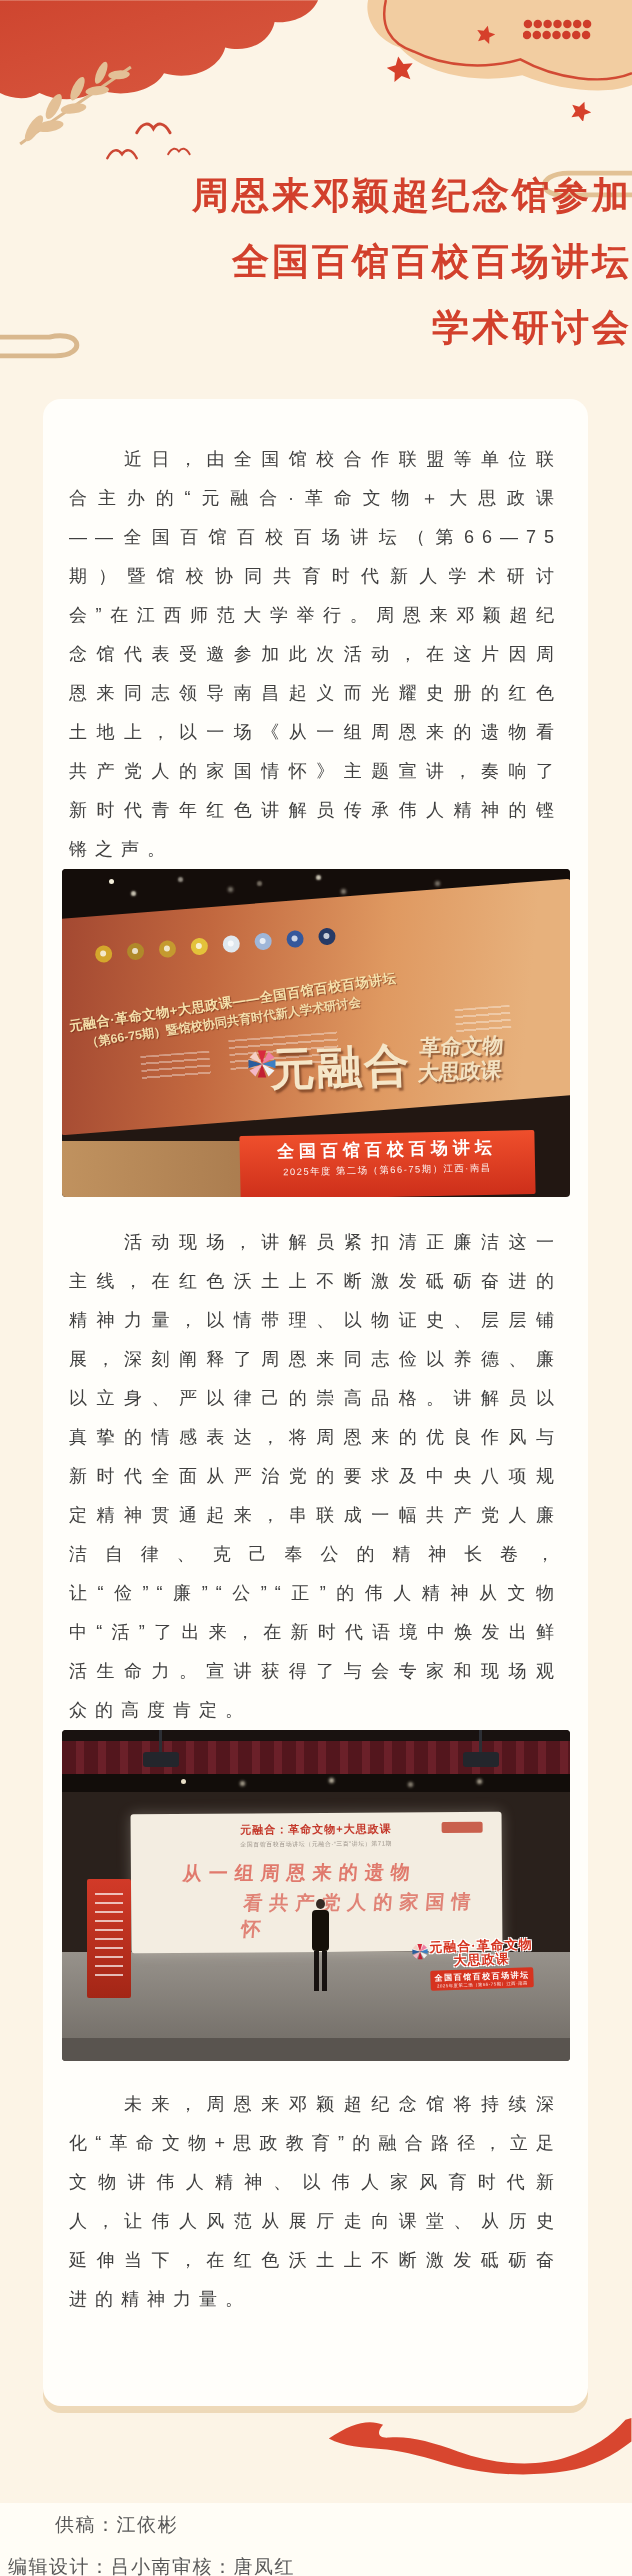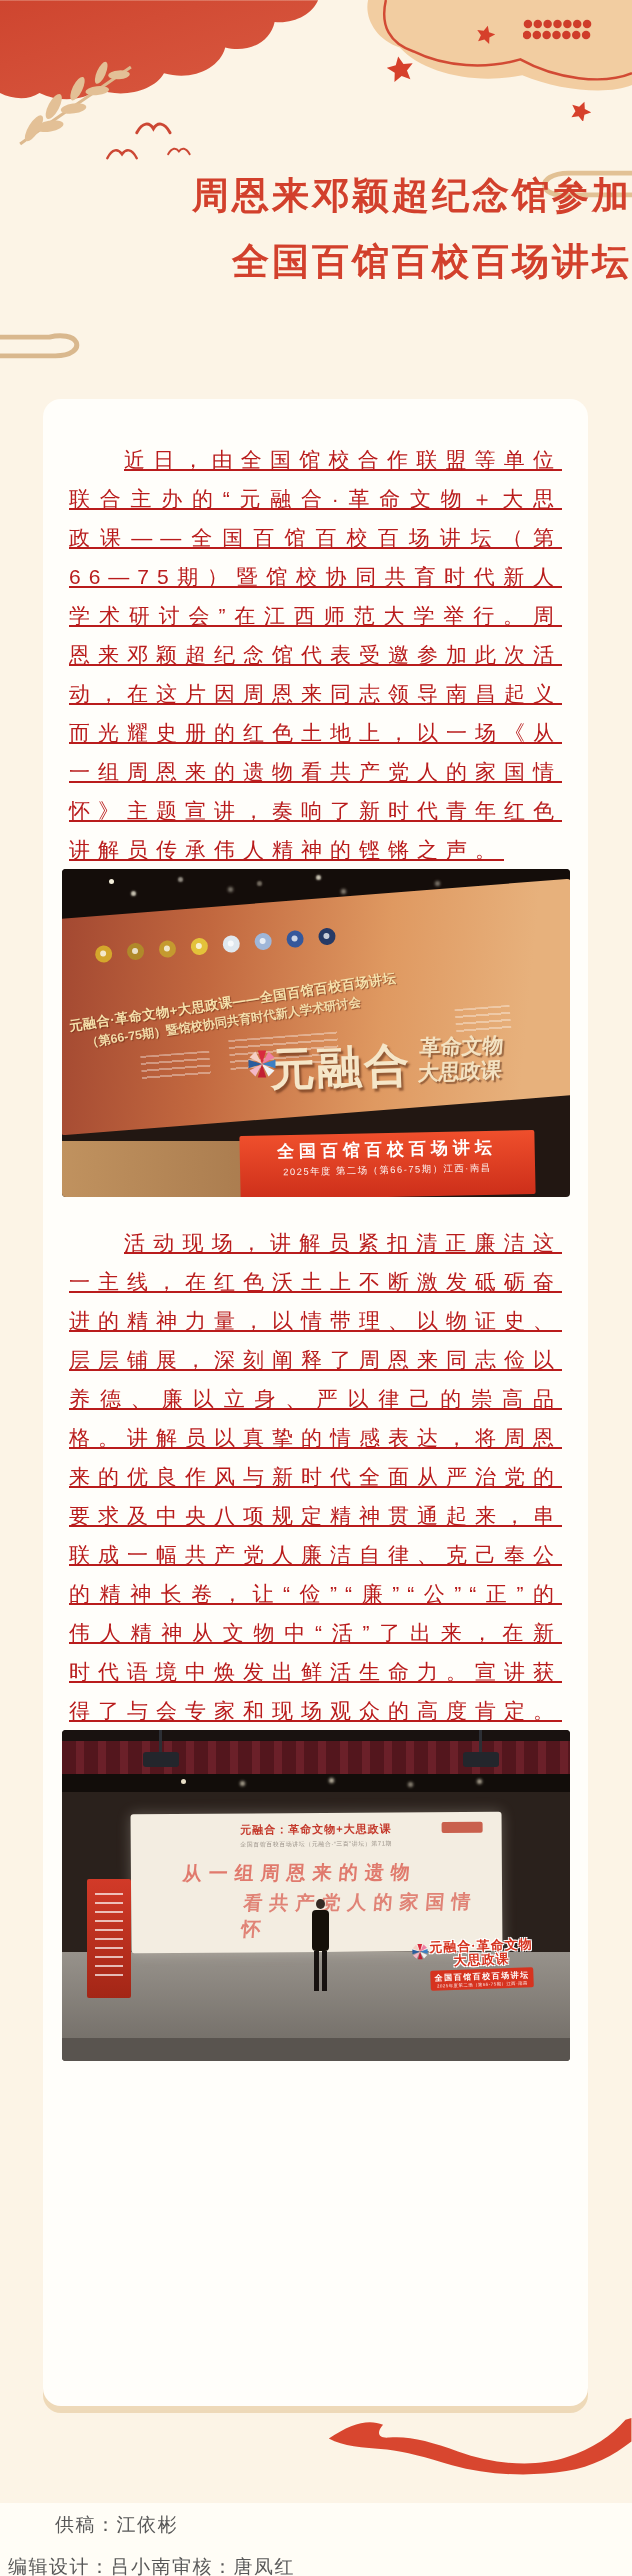--- a/index.html
+++ b/index.html
@@ -7,22 +7,22 @@
         font-family:"Liberation Sans",sans-serif;}
   .deco{position:absolute;}
   
   .title{position:absolute;top:138px;left:0;width:632px;z-index:5;text-align:right;
          font-weight:bold;font-size:37px;line-height:66px;letter-spacing:3px;color:#d2402c;}
   .title span{display:block;}
   
   .card{position:absolute;left:43px;top:399px;width:545px;height:2007px;background:#fffefa;
         border-radius:18px;box-shadow:0 7px 0 #eed9b8;overflow:hidden;padding:0 19px;
         box-sizing:border-box;}
-  .card p{margin:0 7px;color:#b91c1c;font-size:21px;line-height:39px;letter-spacing:8px;
-          text-align:justify;text-indent:55px;text-decoration:underline;}
+  .card p{margin:0 7px;color:#404040;font-size:18px;line-height:39px;letter-spacing:8px;
+          text-align:justify;text-indent:55px;}
   .p1{margin-top:41px !important;}
   .p2{margin-top:26px !important;}
   .p3{margin-top:24px !important;}
   
   .photo{position:relative;width:508px;height:328px;margin:22px auto 0;border-radius:4px;
          overflow:hidden;background:#221712;}
   .photo2{height:331px;margin-top:40px;background:#2a211c;}
   
   .p1-top{position:absolute;left:0;top:0;width:100%;height:16%;background:#140d0a;}
   .p1-lights{position:absolute;left:47px;top:10px;width:5px;height:5px;border-radius:50%;
@@ -189,20 +189,21 @@
     <path fill="none" stroke="#e2c194" stroke-width="5" stroke-linecap="round" d="M98,7 H32 C15,7 6,14 8,21 C10,28 23,31 38,29 H98"></path>
   </svg>
 
   <svg class="deco" style="left:0;top:332px;" width="87" height="30" viewBox="0 0 88 30">
     <path fill="none" stroke="#d9b88e" stroke-width="5" stroke-linecap="round" d="M-6,24 H56 C72,24 80,17 77,10 C74,4 62,2 50,5 H-6"></path>
   </svg>
 
   <h1 class="title">
     <span>周恩来邓颖超纪念馆参加</span>
     <span>全国百馆百校百场讲坛</span>
+    <span>学术研讨会</span>
   </h1>
 
   <div class="card">
 
     <p class="p1">近日，由全国馆校合作联盟等单位联合主办的“元融合·革命文物＋大思政课——全国百馆百校百场讲坛（第66—75期）暨馆校协同共育时代新人学术研讨会”在江西师范大学举行。周恩来邓颖超纪念馆代表受邀参加此次活动，在这片因周恩来同志领导南昌起义而光耀史册的红色土地上，以一场《从一组周恩来的遗物看共产党人的家国情怀》主题宣讲，奏响了新时代青年红色讲解员传承伟人精神的铿锵之声。</p>
 
     <figure class="photo photo1" style="margin-block:0;">
       <div class="p1-top"></div>
       <div class="p1-lights"></div>
       <div class="p1-screen">
@@ -289,20 +290,21 @@
           <span>元融合·革命文物</span>
           <span>大思政课</span>
         </div>
         <div class="p2-sign-box">
           <div class="b1">全国百馆百校百场讲坛</div>
           <div class="b2">2025年度第二场（第66-75期）江西·南昌</div>
         </div>
       </div>
     </figure>
 
+    <p class="p3">未来，周恩来邓颖超纪念馆将持续深化“革命文物+思政教育”的融合路径，立足文物讲伟人精神、以伟人家风育时代新人，让伟人风范从展厅走向课堂、从历史延伸当下，在红色沃土上不断激发砥砺奋进的精神力量。</p>
   </div>
 
   <svg class="ribbon" width="632" height="69" viewBox="0 0 640 70">
     <path fill="#d8462f" d="M333,29 C356,13 374,9 388,15 C381,23 383,29 394,28
       C414,26 436,32 464,42 C502,56 544,58 574,48 C600,40 620,26 634,10 L640,8 L640,32
       C622,46 600,58 574,62 C536,68 494,66 458,56 C432,48 410,42 392,40
       C366,38 348,37 333,29 Z"></path>
   </svg>
 
   <div class="bottom-white"></div>

